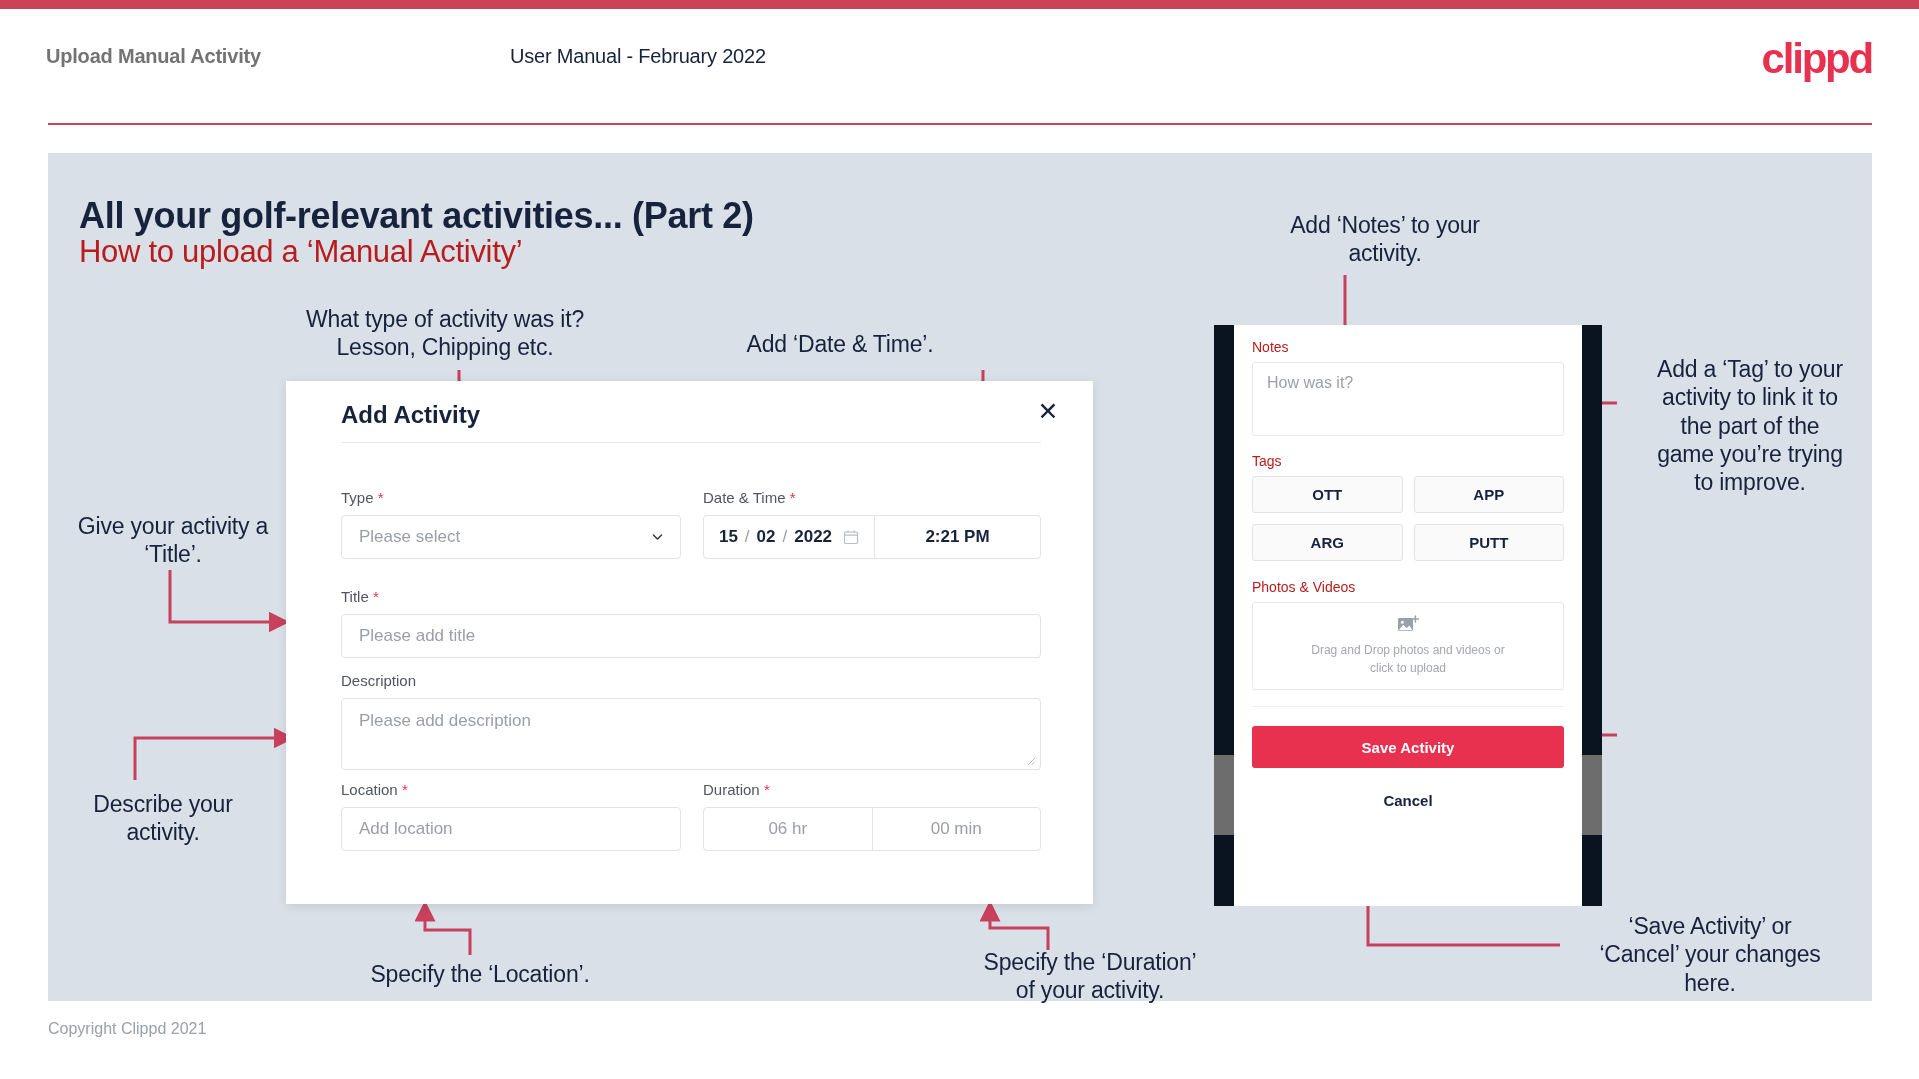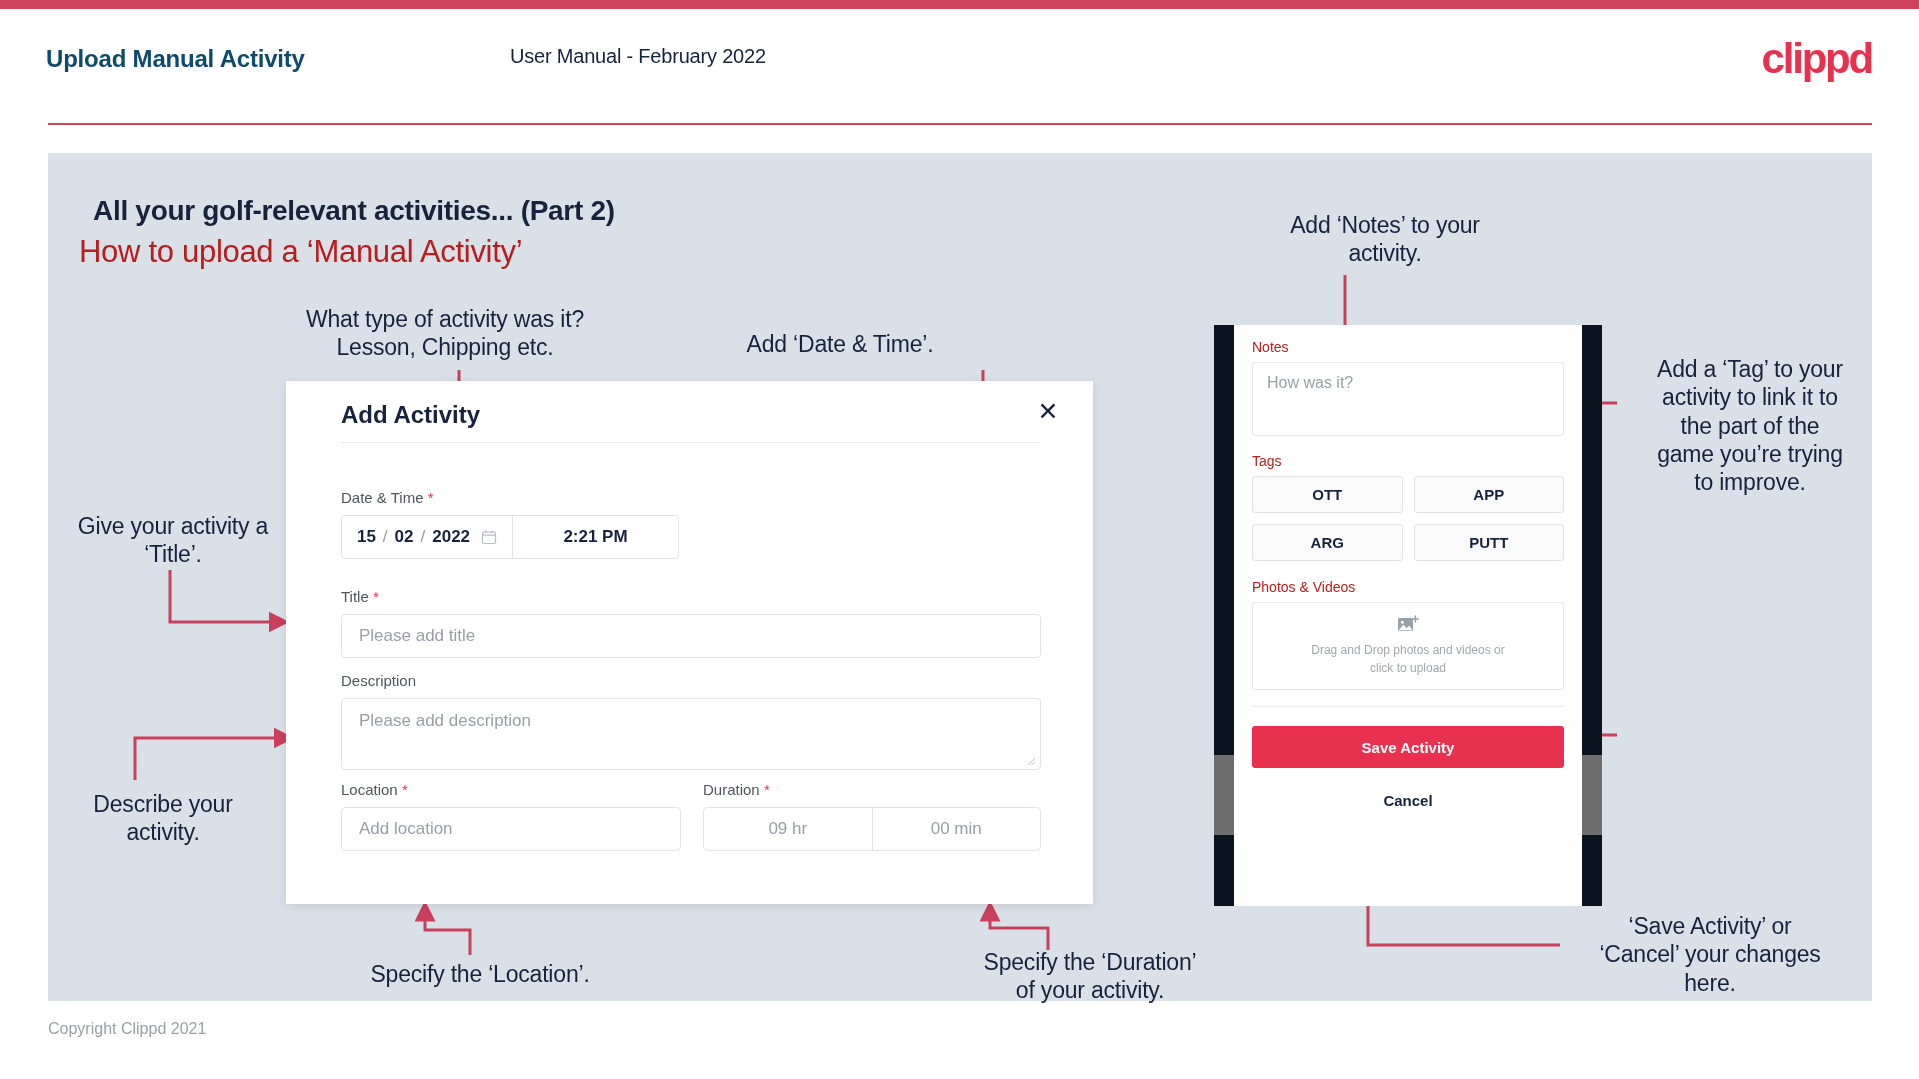--- a/index.html
+++ b/index.html
@@ -13,21 +13,21 @@
 
   
   .top-accent {
     position: absolute; left: 0; top: 0; width: 1919px; height: 9px;
     background: #cb4259;
   }
 
   
   .header-title {
     position: absolute; left: 46px; top: 45px;
-    font-size: 24px; font-weight: 700; color: #0c4a6e;
+    font-size: 20px; font-weight: 700; color: #737373;
     letter-spacing: -0.2px;
   }
   .header-subtitle {
     position: absolute; left: 510px; top: 45px;
     font-size: 20px; font-weight: 400; color: #17233d;
     letter-spacing: -0.2px;
   }
   .brand-logo {
     position: absolute; right: 47px; top: 38px;
     font-size: 42px; font-weight: 700; color: #e8304f;
@@ -39,22 +39,22 @@
   }
 
   
   .slide {
     position: absolute; left: 48px; top: 153px;
     width: 1824px; height: 848px;
     background: #d9e0e8;
   }
 
   .slide-title {
-    position: absolute; left: 93px; top: 195px;
-    font-size: 28px; font-weight: 700; color: #17233d;
+    position: absolute; left: 79px; top: 195px;
+    font-size: 36px; font-weight: 700; color: #17233d;
     letter-spacing: -0.3px;
   }
   .slide-subtitle {
     position: absolute; left: 79px; top: 234px;
     font-size: 31px; font-weight: 400; color: #b91c1c;
     letter-spacing: -0.3px;
   }
 
   
   .anno {
@@ -301,20 +301,32 @@
   </svg>
 
   <div class="dialog">
     <div class="dialog-head">
       <div class="dialog-title">Add Activity</div>
       <div class="dialog-close">✕</div>
     </div>
     <div class="dialog-divider"></div>
 
     <div class="row-1">
+      <div class="col-type">
+        <div class="field-label">
+          <span>Type</span>
+          <span class="req">*</span>
+        </div>
+        <div class="ctrl select-ctrl">
+          <span class="ph">Please select</span>
+          <svg class="chev" viewBox="0 0 16 16">
+            <path d="M3 5.5 L8 10.5 L13 5.5" fill="none" stroke="#2c3242" stroke-width="1.7" stroke-linecap="round" stroke-linejoin="round"></path>
+          </svg>
+        </div>
+      </div>
 
       <div class="col-dt">
         <div class="field-label">
           <span>Date &amp; Time</span>
           <span class="req">*</span>
         </div>
         <div class="ctrl dt-ctrl">
           <div class="dt-date">
             <span>15</span>
             <span class="sep">/</span>
@@ -363,21 +375,21 @@
           <span class="ph">Add location</span>
         </div>
       </div>
 
       <div class="col-dur">
         <div class="field-label">
           <span>Duration</span>
           <span class="req">*</span>
         </div>
         <div class="ctrl dur-ctrl">
-          <div class="dur-cell first">09 hr</div>
+          <div class="dur-cell first">06 hr</div>
           <div class="dur-cell">00 min</div>
         </div>
       </div>
     </div>
   </div>
 
   <div class="phone">
     <div class="bezel-l"></div>
     <div class="bezel-r"></div>
     <div class="btn-grey l"></div>

